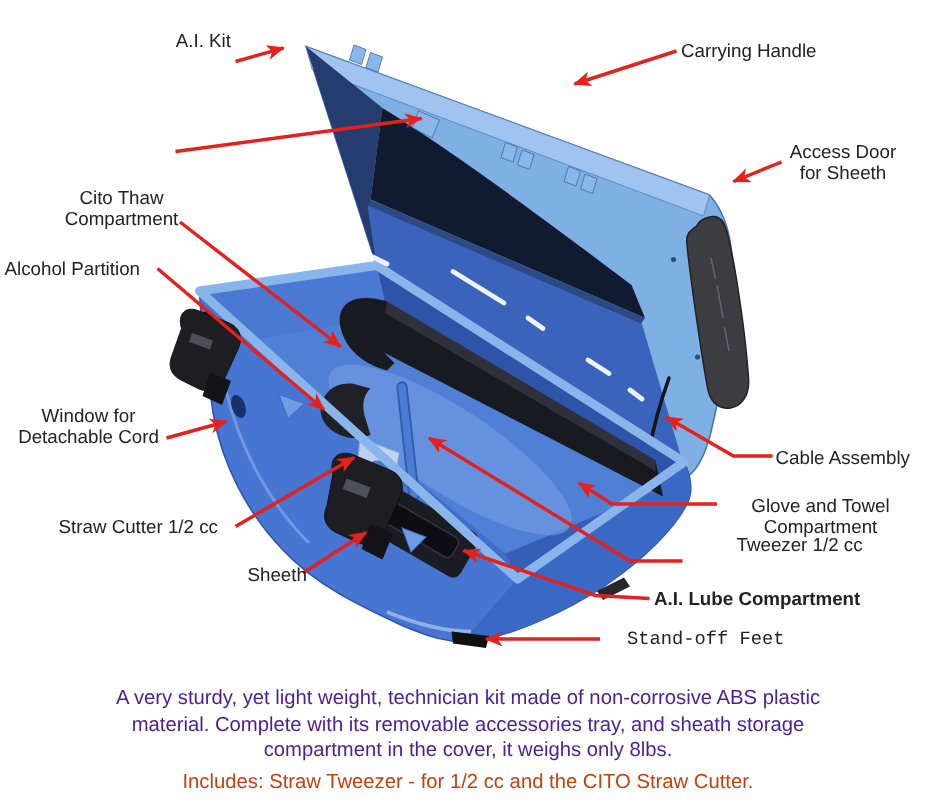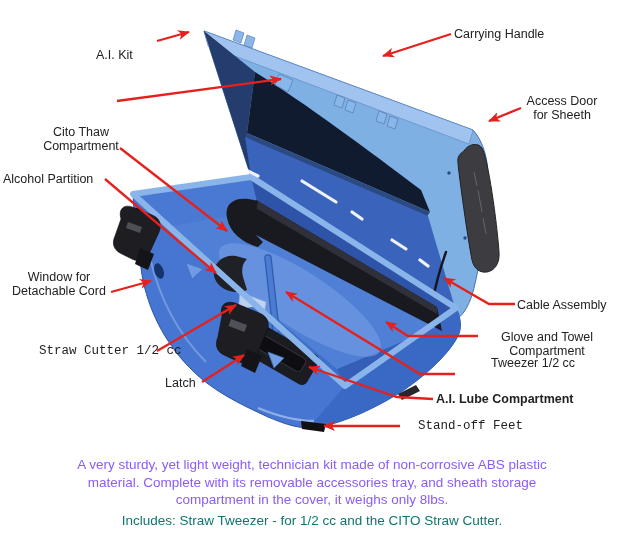--- a/index.html
+++ b/index.html
@@ -8,25 +8,25 @@
     font-family:"Liberation Sans", sans-serif;
   }
   .stage svg{position:absolute;left:0;top:0;}
   .lbl{
     position:absolute;font-size:12.5px;line-height:14px;color:#222;
     white-space:nowrap;
   }
   .lbl.wrap{white-space:normal;text-align:center;}
   .desc{
     position:absolute;left:52px;top:456px;width:520px;margin:0;
-    text-align:center;font-size:13.5px;line-height:17.5px;color:#8b5cf6;
+    text-align:center;font-size:13.5px;line-height:17.5px;color:#4c1d95;
   }
   .includes{
     position:absolute;left:30px;top:513px;width:564px;margin:0;
-    text-align:center;font-size:13.5px;color:#0f766e;
+    text-align:center;font-size:13.5px;color:#c2410c;
   }
 </style>
 </head>
 <body>
 
 <div class="stage">
 
   <svg width="624" height="450" viewBox="0 0 624 450">
     <defs>
       <marker id="ah" markerUnits="userSpaceOnUse" markerWidth="13" markerHeight="10" refX="11" refY="5" orient="auto">
@@ -141,30 +141,30 @@
       <path d="M515,304 L489,304 L444,278" marker-end="url(#ah)"></path>
       <path d="M478,336 L408,336 L386,322" marker-end="url(#ah)"></path>
       <path d="M157,351 L236,305" marker-end="url(#ah)"></path>
       <path d="M455,374 L420,374 L286,292" marker-end="url(#ah)"></path>
       <path d="M202,382 L244,355" marker-end="url(#ah)"></path>
       <path d="M433,399 L397,397 L309,367" marker-end="url(#ah)"></path>
       <path d="M400,426 L324,426" marker-end="url(#ah)"></path>
     </g>
   </svg>
 
-  <div class="lbl" style="left:96px;top:48px;width:58px;">A.I. Kit</div>
+  <div class="lbl" style="left:96px;top:20px;width:58px;text-align:right;">A.I. Kit</div>
   <div class="lbl" style="left:454px;top:27px;">Carrying Handle</div>
   <div class="lbl wrap" style="left:35px;top:125px;width:92px;">Cito Thaw Compartment</div>
   <div class="lbl wrap" style="left:521px;top:94px;width:82px;">Access Door for Sheeth</div>
   <div class="lbl" style="left:3px;top:172px;">Alcohol Partition</div>
   <div class="lbl wrap" style="left:6px;top:270px;width:106px;">Window for Detachable Cord</div>
   <div class="lbl" style="left:517px;top:298px;">Cable Assembly</div>
   <div class="lbl wrap" style="left:491px;top:330px;width:112px;">Glove and Towel Compartment</div>
-  <div class="lbl" style="left:39px;top:344px;font-family:Liberation Mono, monospace;">Straw Cutter 1/2 cc</div>
+  <div class="lbl" style="left:39px;top:344px;">Straw Cutter 1/2 cc</div>
   <div class="lbl" style="left:459px;top:356px;margin-left:32px;">Tweezer 1/2 cc</div>
-  <div class="lbl" style="left:165px;top:376px;">Latch</div>
+  <div class="lbl" style="left:165px;top:376px;">Sheeth</div>
   <div class="lbl" style="left:436px;top:392px;font-weight:bold;">A.I. Lube Compartment</div>
   <div class="lbl" style="left:418px;top:419px;font-family:Liberation Mono, monospace;">Stand-off Feet</div>
 
   <p class="desc">A very sturdy, yet light weight, technician kit made of non-corrosive ABS plastic material. Complete with its removable accessories tray, and sheath storage compartment in the cover, it weighs only 8lbs.</p>
   <p class="includes">Includes: Straw Tweezer - for 1/2 cc and the CITO Straw Cutter.</p>
 
 </div>
 
 </body></html>

